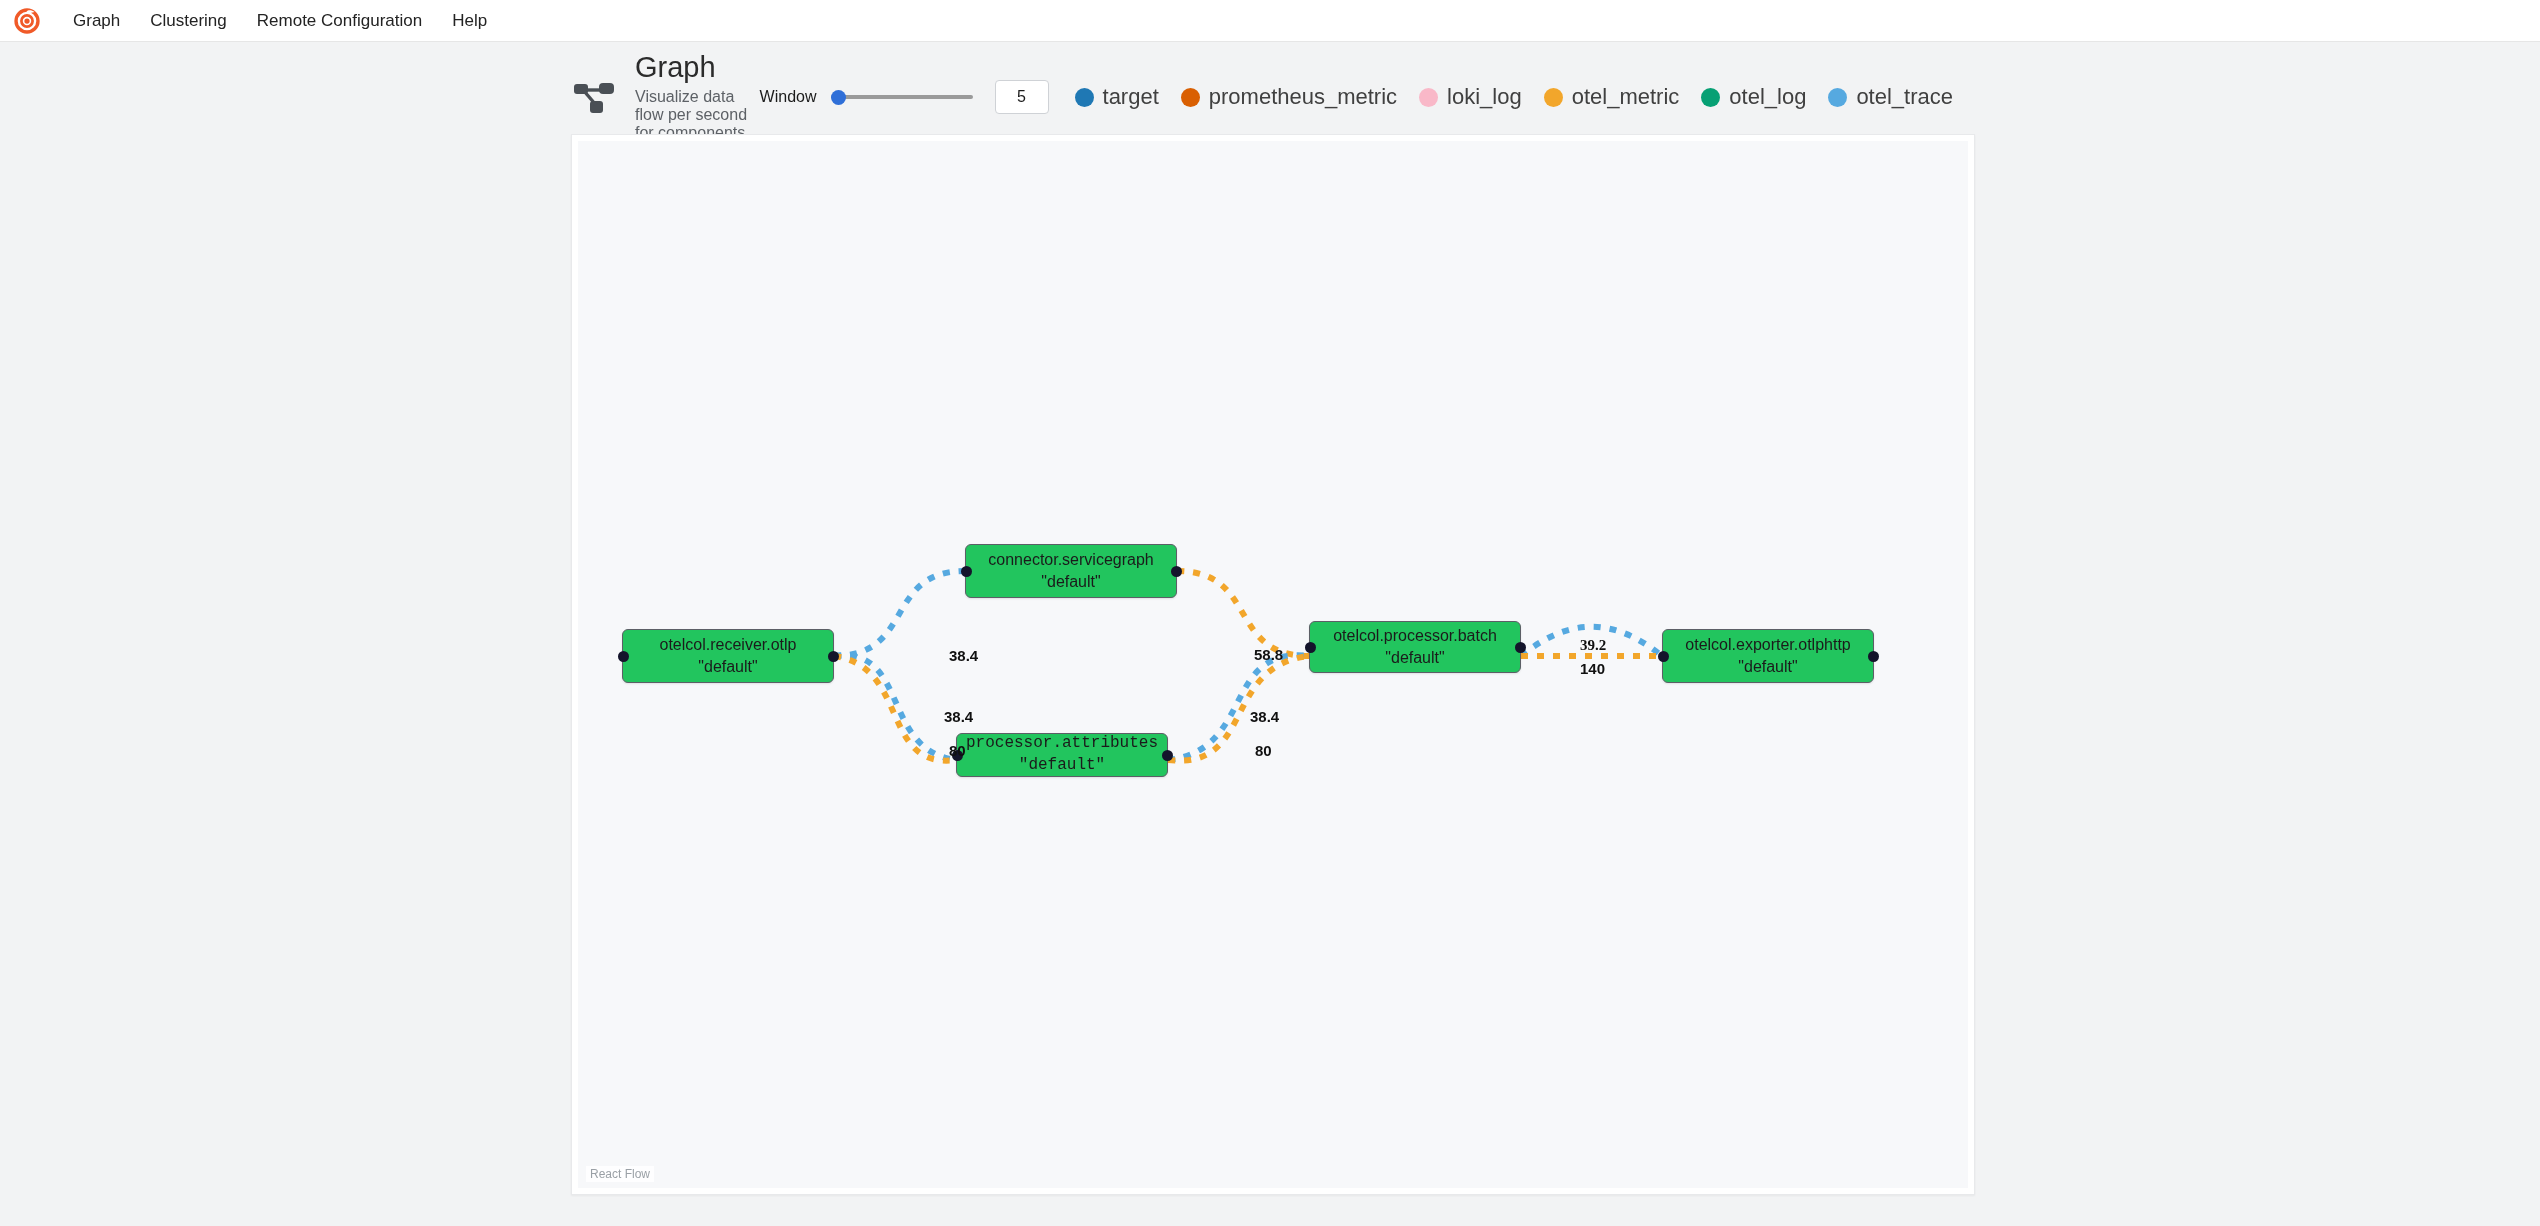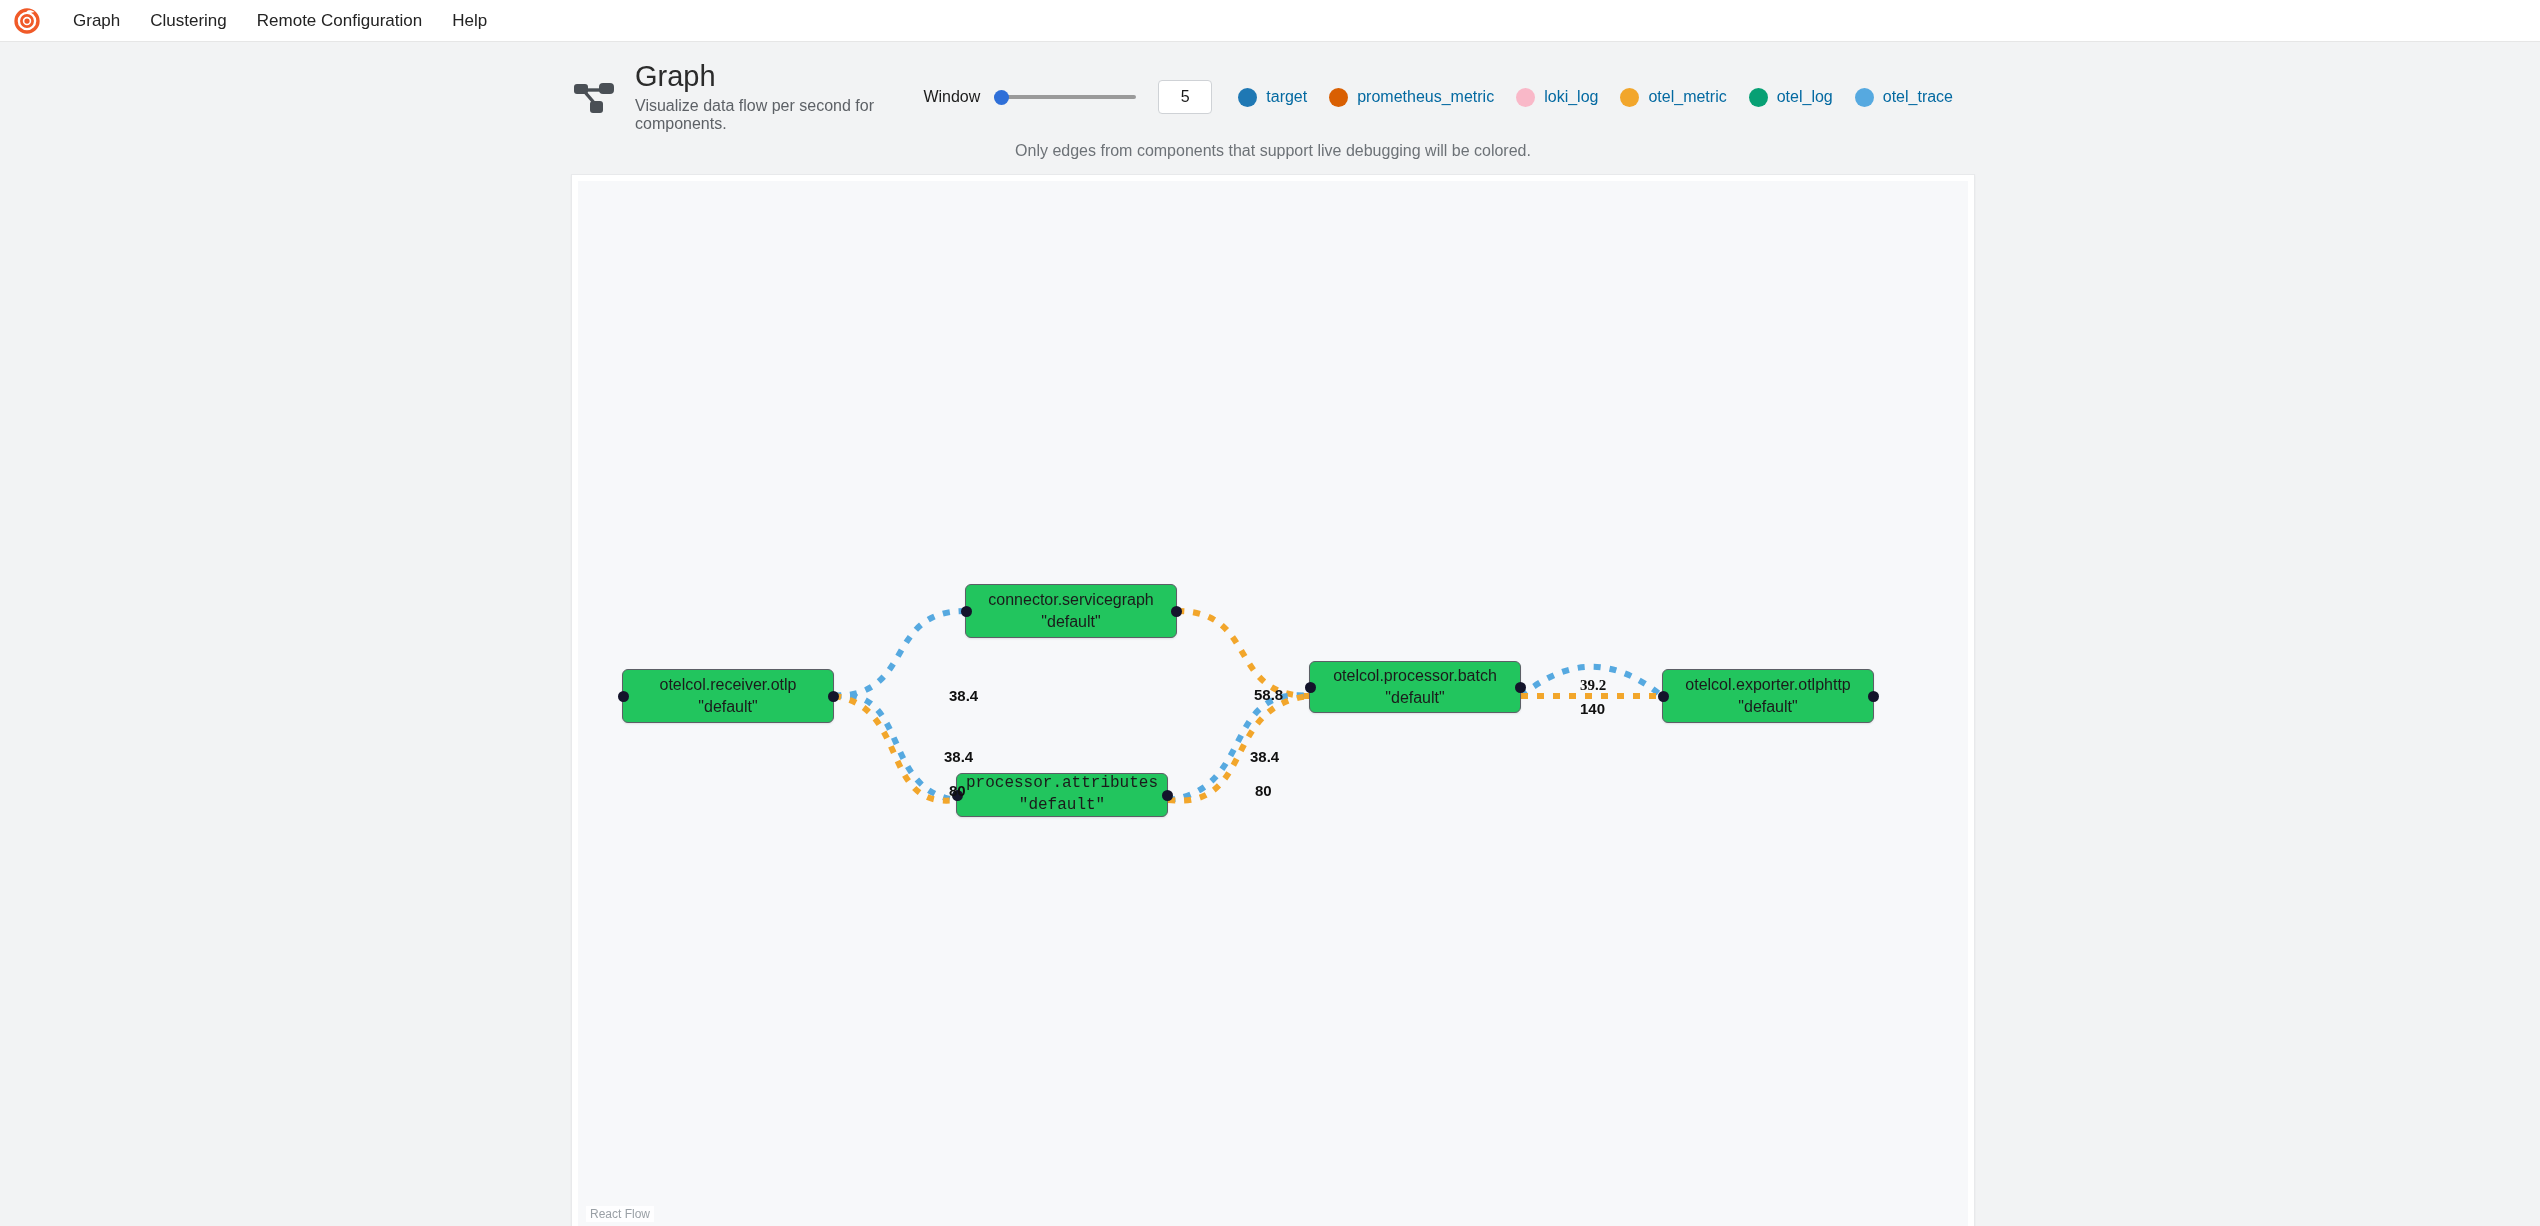--- a/index.html
+++ b/index.html
@@ -133,22 +133,22 @@
     gap: 9px;
     margin-right: 22px;
     white-space: nowrap;
   }
   .legend-dot {
     width: 19px; height: 19px;
     border-radius: 50%;
     flex: 0 0 19px;
   }
   .legend-label {
-    font-size: 16px;
-    color: #0369a1;
+    font-size: 22px;
+    color: #404040;
   }
 
   
   #note {
     text-align: center;
     font-size: 16px;
     color: #6d7277;
     padding: 8px 0 14px 0;
   }
 
@@ -294,21 +294,20 @@
           <span class="legend-dot" style="background:#07a074"></span>
           <span class="legend-label">otel_log</span>
         </div>
         <div class="legend-item">
           <span class="legend-dot" style="background:#56a9e0"></span>
           <span class="legend-label">otel_trace</span>
         </div>
       </div>
     </div>
 
-    <div id="note">Only edges from components that support live debugging will be colored.</div>
 
     <div id="flow-panel">
       <div id="flow-canvas">
 
         <svg id="flow-svg" width="1392" height="1049">
           <g id="edge-paths">
               <path d="M 256 515 C 337.22 515, 305.78 430, 387 430" fill="none" stroke="#56a9e0" stroke-width="6" stroke-dasharray="7 9" stroke-linecap="butt" class="dash-anim"></path>
               <path d="M 256 515 C 331.64 505, 302.36 609, 378 619" fill="none" stroke="#56a9e0" stroke-width="6" stroke-dasharray="7 9" stroke-linecap="butt" class="dash-anim"></path>
               <path d="M 256 515 C 331.64 525, 302.36 629, 378 619" fill="none" stroke="#f2a62b" stroke-width="6" stroke-dasharray="7 9" stroke-linecap="butt" class="dash-anim"></path>
               <path d="M 599 430 C 680.84 430, 649.16 515, 731 515" fill="none" stroke="#f2a62b" stroke-width="6" stroke-dasharray="7 9" stroke-linecap="butt" class="dash-anim"></path>

